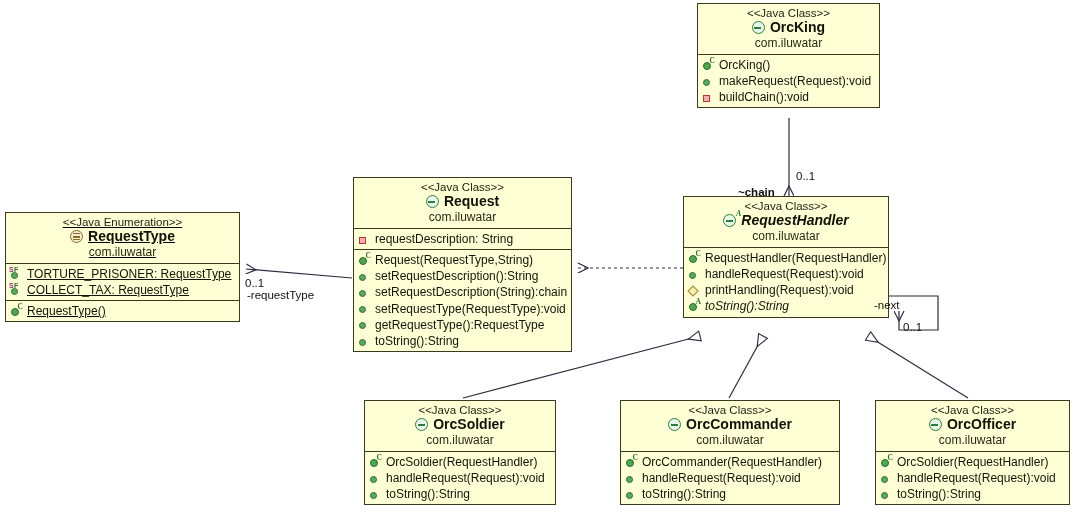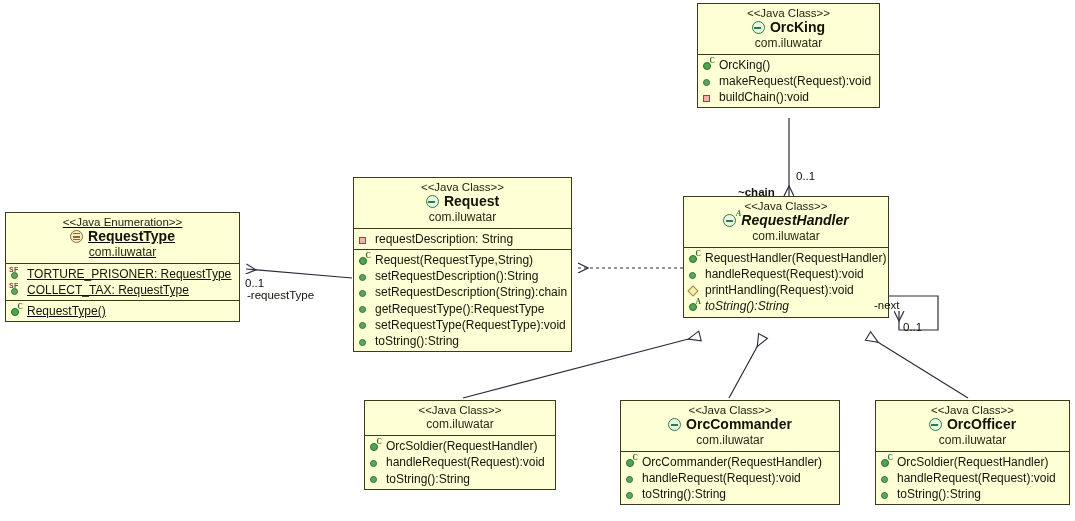--- a/index.html
+++ b/index.html
@@ -253,27 +253,27 @@
       <div class="mrow">
         <span class="ic">
             <span class="ball small"></span>
           </span>
         <span class="txt">setRequestDescription(String):chain</span>
       </div>
       <div class="mrow">
         <span class="ic">
             <span class="ball small"></span>
           </span>
+        <span class="txt">setRequestType(RequestType):void</span>
+      </div>
+      <div class="mrow">
+        <span class="ic">
+            <span class="ball small"></span>
+          </span>
         <span class="txt">getRequestType():RequestType</span>
-      </div>
-      <div class="mrow">
-        <span class="ic">
-            <span class="ball small"></span>
-          </span>
-        <span class="txt">setRequestType(RequestType):void</span>
       </div>
       <div class="mrow">
         <span class="ic">
             <span class="ball small"></span>
           </span>
         <span class="txt">toString():String</span>
       </div>
     </div>
   </div>
 
@@ -316,20 +316,27 @@
             <span class="sup">C</span>
           </span>
         <span class="txt">RequestType()</span>
       </div>
     </div>
   </div>
 
   <div class="uml-box" style="left:364px;top:400px;width:192px;">
     <div class="uml-header">
       <div class="stereotype">&lt;&lt;Java Class&gt;&gt;</div>
+      <div class="cname">
+        <span class="cicon">
+            <span class="ring"></span>
+            <span class="bar"></span>
+          </span>
+        <span>OrcSoldier</span>
+      </div>
       <div class="pkg">com.iluwatar</div>
     </div>
     <div class="uml-sect">
       <div class="mrow">
         <span class="ic">
             <span class="ball"></span>
             <span class="sup">C</span>
           </span>
         <span class="txt">OrcSoldier(RequestHandler)</span>
       </div>

